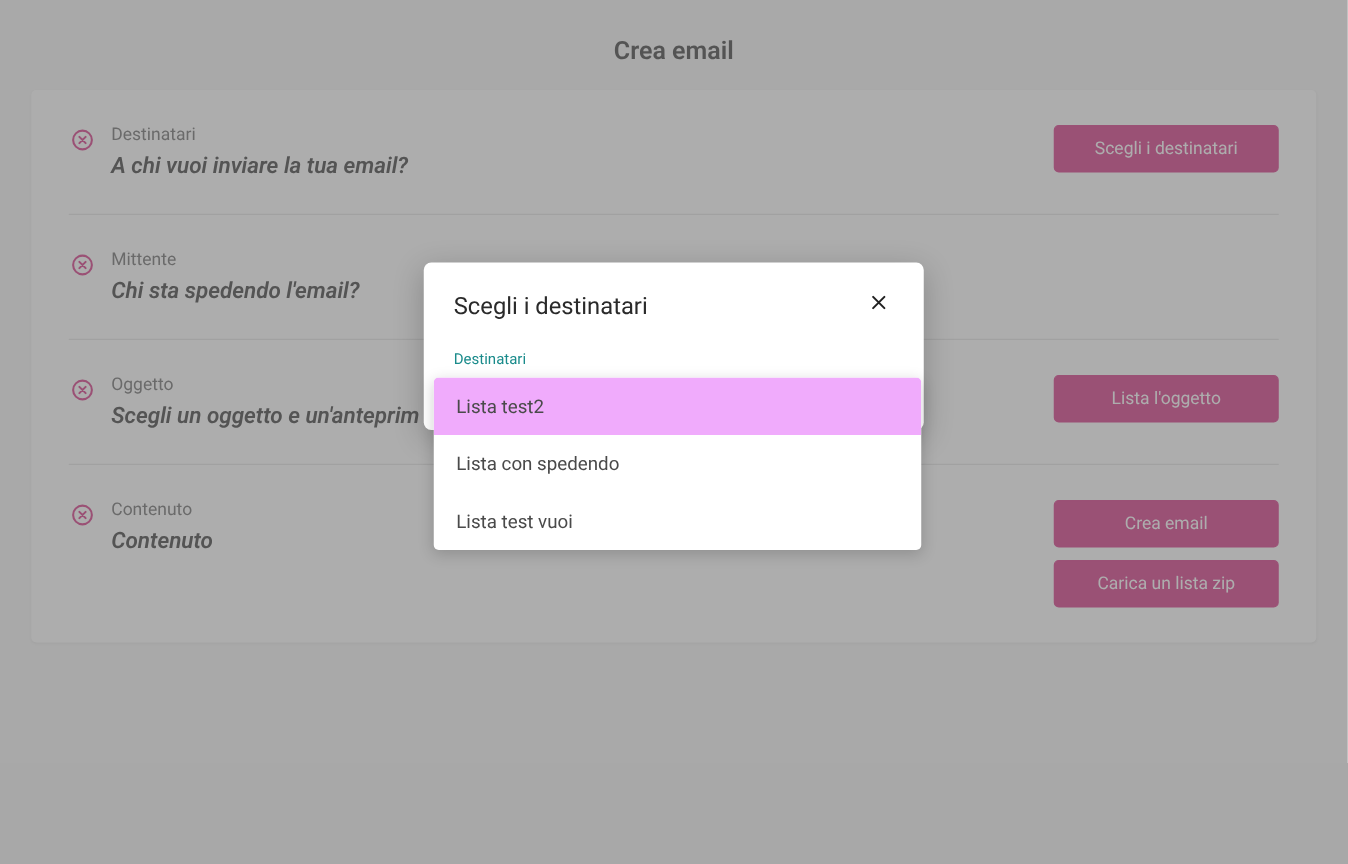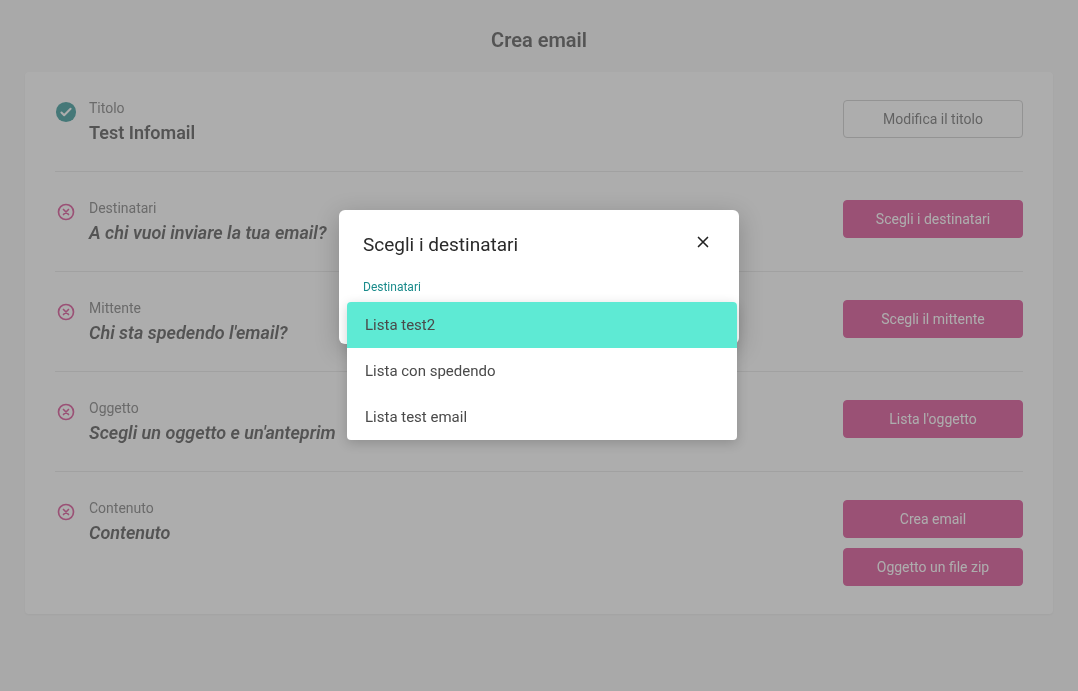--- a/index.html
+++ b/index.html
@@ -145,48 +145,33 @@
       box-shadow: 0 3px 12px rgba(0,0,0,0.18);
       overflow: hidden;
     }
     .dropdown-item {
       padding: 14px 18px;
       font-size: 15px;
       color: #4a4a4a;
       cursor: pointer;
     }
     .dropdown-item.highlighted {
-      background: #5eead4;
+      background: #f0abfc;
     }
     .modal-body-spacer {
       height: 50px;
     }
   </style>
 </head>
 <body>
 
 <h1 class="page-title">Crea email</h1>
 
 <div class="card">
 
-  <div class="section">
-    <span class="section-icon">
-      <svg viewBox="0 0 24 24" width="22" height="22">
-          <circle cx="12" cy="12" r="11" fill="#1a8b8b"></circle>
-          <path d="M7 12.5l3 3 7-7" stroke="#fff" stroke-width="2.2" fill="none" stroke-linecap="round" stroke-linejoin="round"></path>
-        </svg>
-    </span>
-    <div class="section-info">
-      <div class="section-label">Titolo</div>
-      <div class="section-value">Test Infomail</div>
-    </div>
-    <div class="section-actions">
-      <button class="btn btn-outline">Modifica il titolo</button>
-    </div>
-  </div>
 
   <div class="section">
     <span class="section-icon">
       <svg viewBox="0 0 24 24" width="20" height="20">
           <circle cx="12" cy="12" r="9" fill="none" stroke="#d63384" stroke-width="2"></circle>
           <path d="M9 9l6 6M15 9l-6 6" stroke="#d63384" stroke-width="2" stroke-linecap="round"></path>
         </svg>
     </span>
     <div class="section-info">
       <div class="section-label">Destinatari</div>
@@ -201,23 +186,20 @@
     <span class="section-icon">
       <svg viewBox="0 0 24 24" width="20" height="20">
           <circle cx="12" cy="12" r="9" fill="none" stroke="#d63384" stroke-width="2"></circle>
           <path d="M9 9l6 6M15 9l-6 6" stroke="#d63384" stroke-width="2" stroke-linecap="round"></path>
         </svg>
     </span>
     <div class="section-info">
       <div class="section-label">Mittente</div>
       <div class="section-value italic">Chi sta spedendo l'email?</div>
     </div>
-    <div class="section-actions">
-      <button class="btn btn-pink">Scegli il mittente</button>
-    </div>
   </div>
 
   <div class="section">
     <span class="section-icon">
       <svg viewBox="0 0 24 24" width="20" height="20">
           <circle cx="12" cy="12" r="9" fill="none" stroke="#d63384" stroke-width="2"></circle>
           <path d="M9 9l6 6M15 9l-6 6" stroke="#d63384" stroke-width="2" stroke-linecap="round"></path>
         </svg>
     </span>
     <div class="section-info">
@@ -235,21 +217,21 @@
           <circle cx="12" cy="12" r="9" fill="none" stroke="#d63384" stroke-width="2"></circle>
           <path d="M9 9l6 6M15 9l-6 6" stroke="#d63384" stroke-width="2" stroke-linecap="round"></path>
         </svg>
     </span>
     <div class="section-info">
       <div class="section-label">Contenuto</div>
       <div class="section-value italic">Contenuto</div>
     </div>
     <div class="section-actions">
       <button class="btn btn-pink">Crea email</button>
-      <button class="btn btn-pink">Oggetto un file zip</button>
+      <button class="btn btn-pink">Carica un lista zip</button>
     </div>
   </div>
 
 </div>
 
 <div class="overlay">
   <div class="modal">
     <div class="modal-header">
       <div class="modal-title">Scegli i destinatari</div>
       <button class="close-btn">
@@ -259,16 +241,16 @@
             </svg>
         </span>
       </button>
     </div>
     <div class="modal-label">Destinatari</div>
     <div class="modal-body-spacer"></div>
 
     <div class="dropdown">
       <div class="dropdown-item highlighted">Lista test2</div>
       <div class="dropdown-item">Lista con spedendo</div>
-      <div class="dropdown-item">Lista test email</div>
+      <div class="dropdown-item">Lista test vuoi</div>
     </div>
   </div>
 </div>
 
 </body></html>

